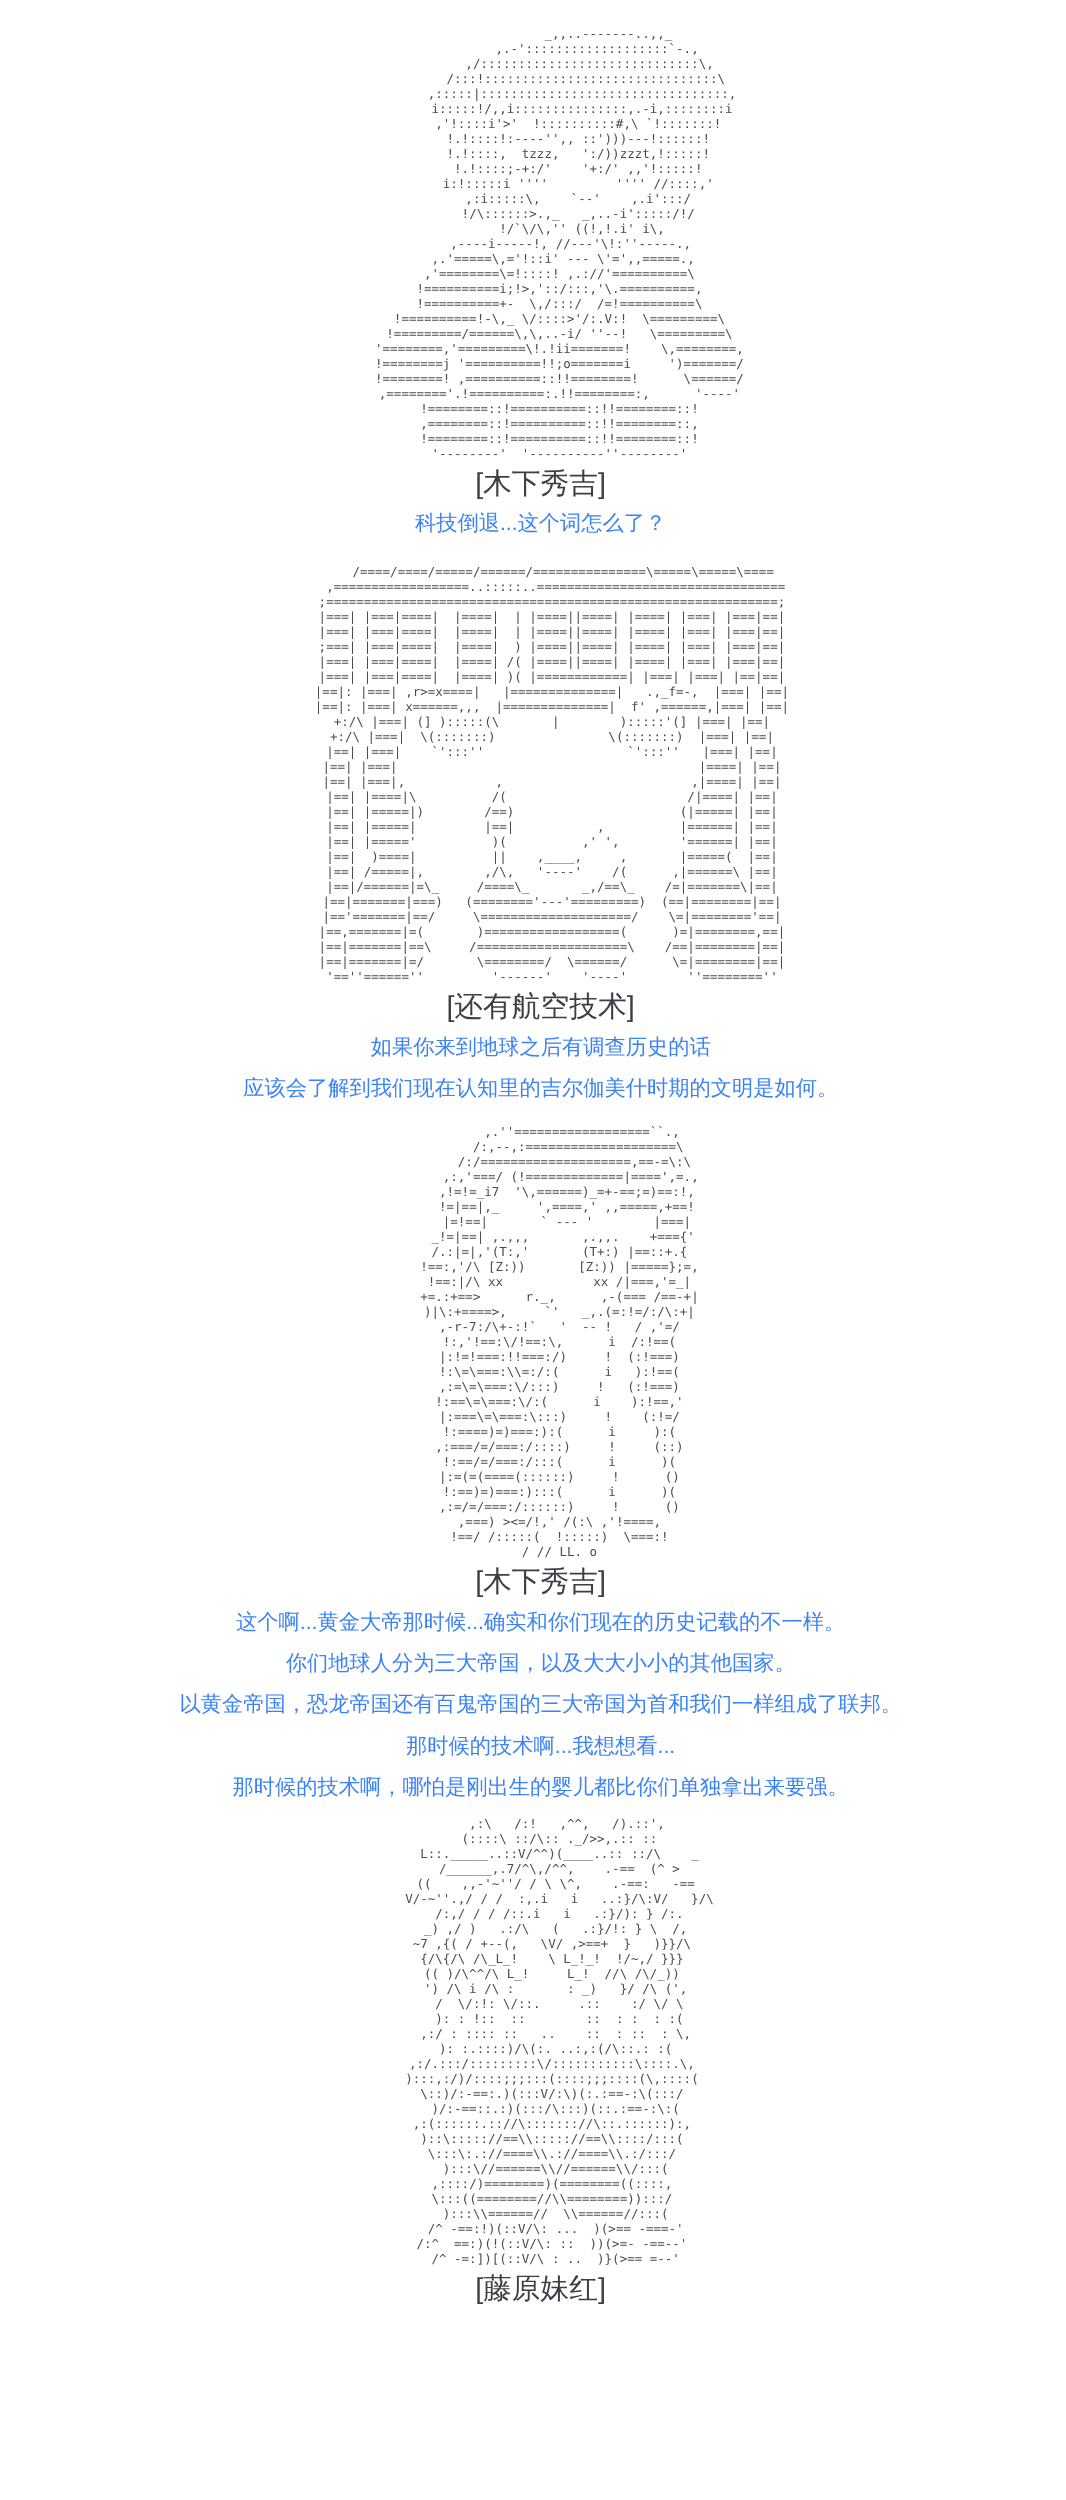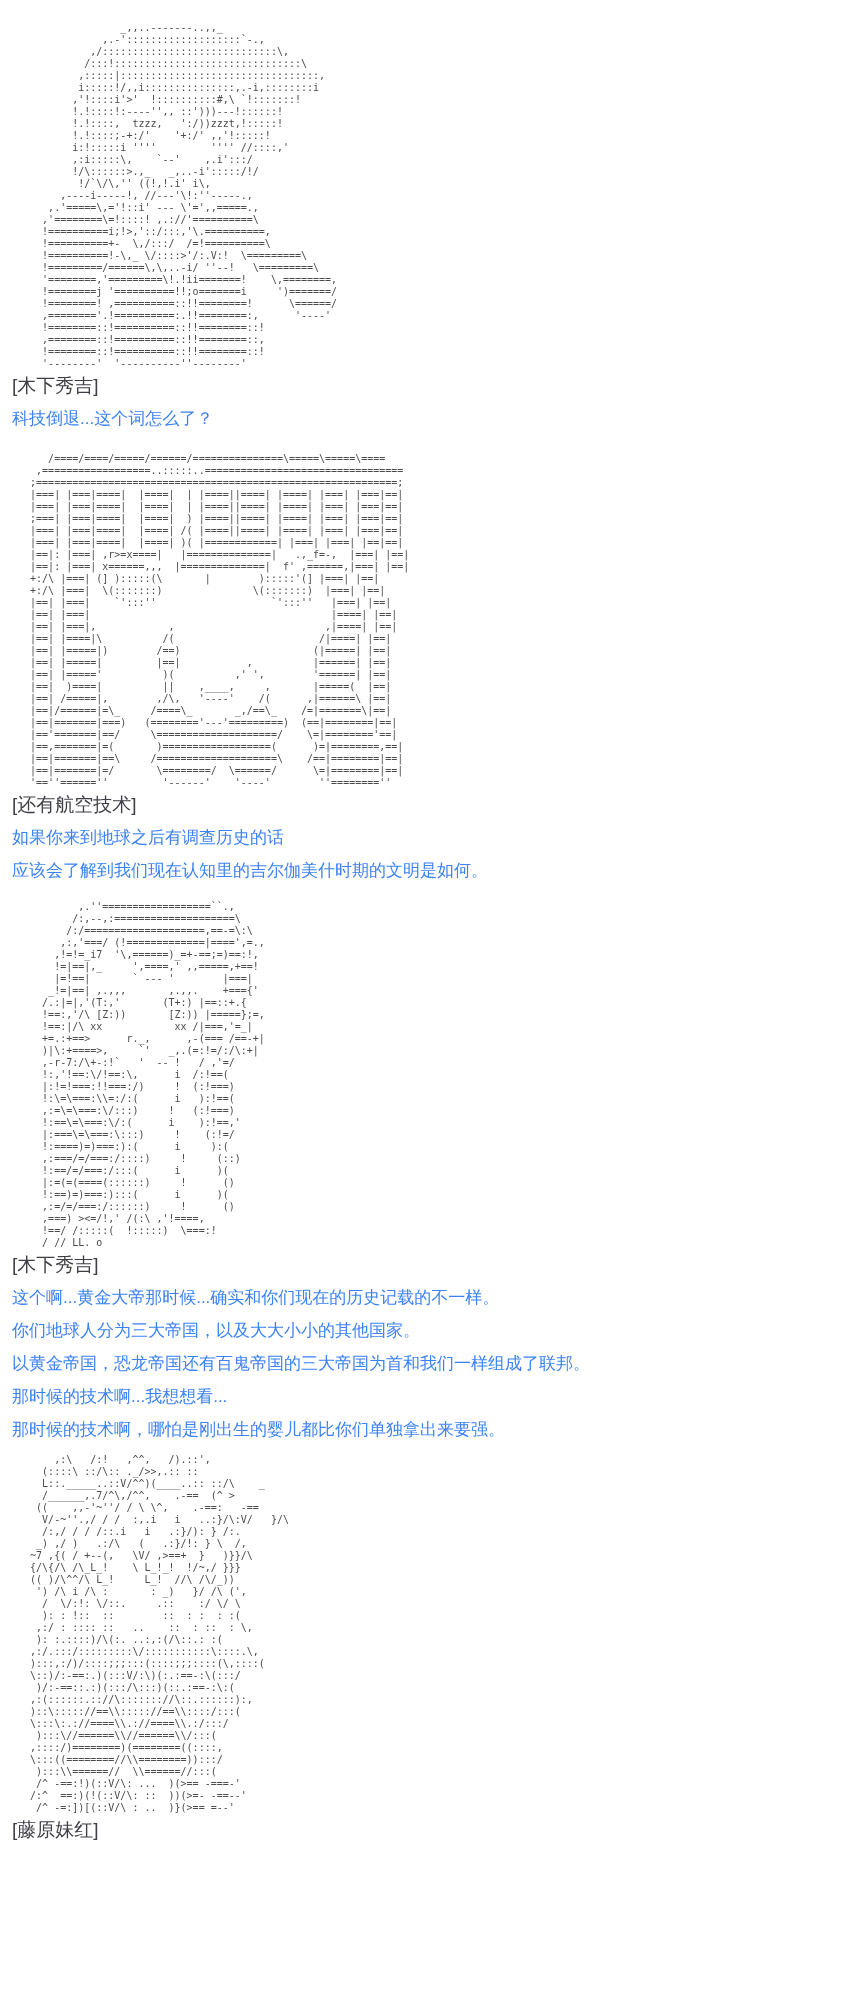--- a/index.html
+++ b/index.html
@@ -5,37 +5,38 @@
   html, body {
     margin: 0;
     padding: 0;
     background: #ffffff;
     width: 853px;
   }
   .content {
     padding: 10px 0 6px 12px;
     font-family: "Liberation Sans", sans-serif;
     color: #3e3e46;
+    text-align: center;
   }
   .panel { margin: 0; }
   .aa {
     font-family: "DejaVu Sans Mono", monospace;
     font-size: 10px;
     line-height: 12px;
     color: #4b4b4b;
     margin: 0;
     white-space: pre;
     letter-spacing: 0;
   }
   .aa-1 { margin-top: 12px; }
   .aa-2 { margin-top: 24px; }
   .aa-3 { margin-top: 20px; }
   .aa-4 { margin-top: 14px; }
   .speaker {
-    font-size: 19px;
+    font-size: 23px;
     line-height: 20px;
     margin: 6px 0 0 0;
     color: #3e3e46;
   }
   .line {
     font-size: 17px;
     line-height: 20px;
     margin: 13px 0 0 0;
     color: #3b82f6;
   }

